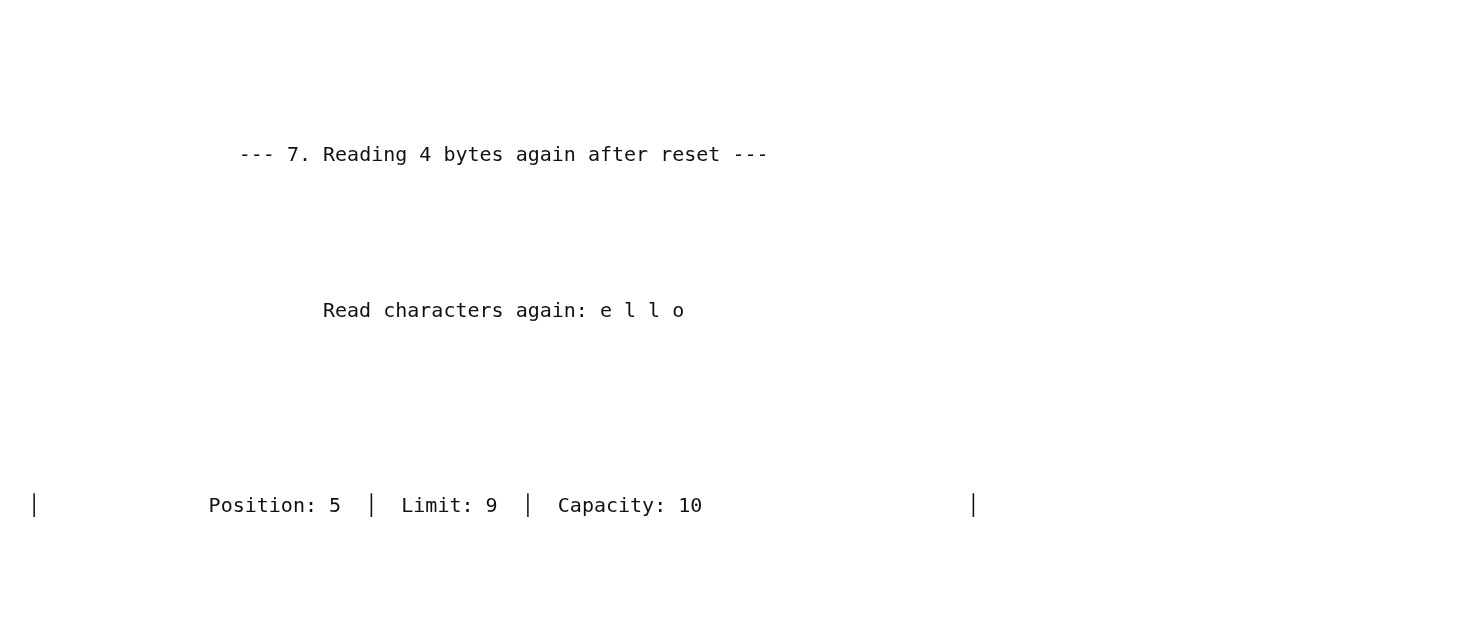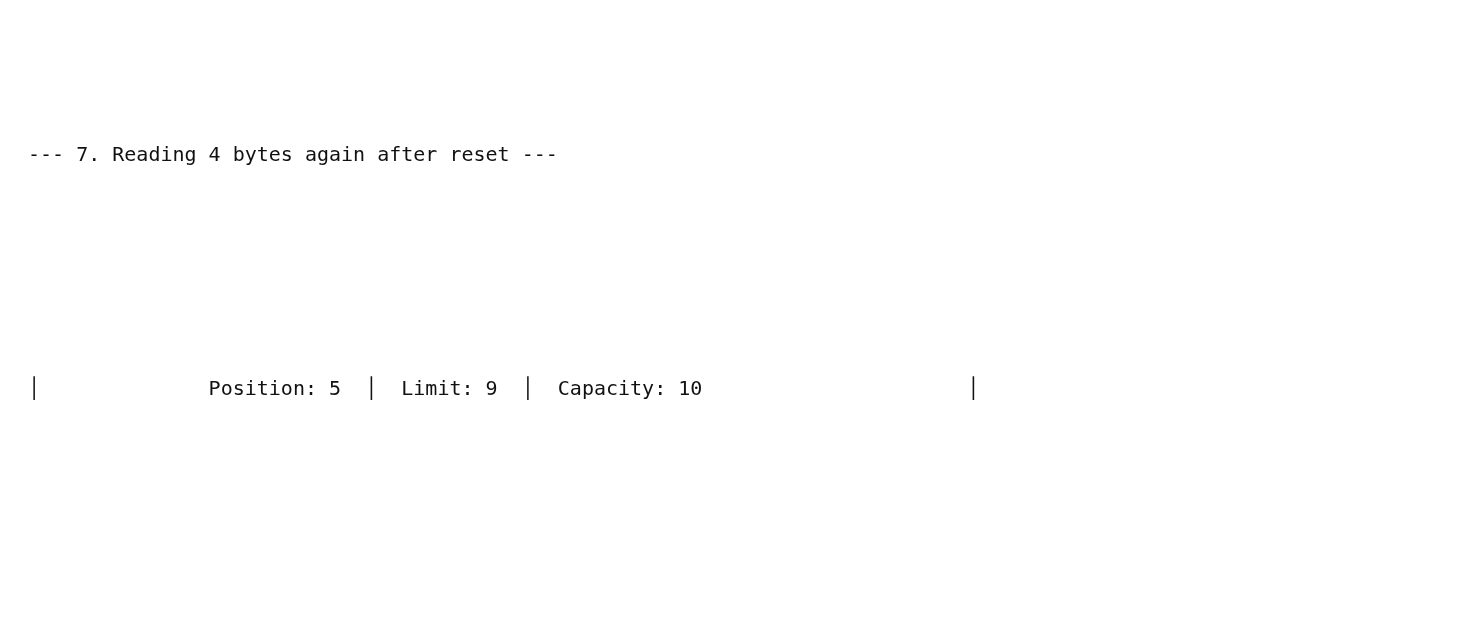--- a/index.html
+++ b/index.html
@@ -23,33 +23,35 @@
     line-height: 39px;
     color: #111111;
     white-space: pre;
     letter-spacing: 0px;
     -webkit-font-smoothing: antialiased;
   }
   .line {
     white-space: pre;
     font-family: "DejaVu Sans Mono", "Liberation Mono", monospace;
     height: 39px;
+    text-align: center;
   }
   .seg {
     white-space: pre;
     font-family: "DejaVu Sans Mono", "Liberation Mono", monospace;
   }
 </style>
 </head>
 <body>
 
 <div id="console">
 
   <div class="line"><span class="seg">--- 7. Reading 4 bytes again after reset ---</span></div>
 
+  <div class="line"><span class="seg">Read characters again: e l l o</span></div>
 
 
   <div class="line"><span class="seg">│              Position: 5  │  Limit: 9  │  Capacity: 10                      │</span></div>
 
   
 
   
 
   
 

